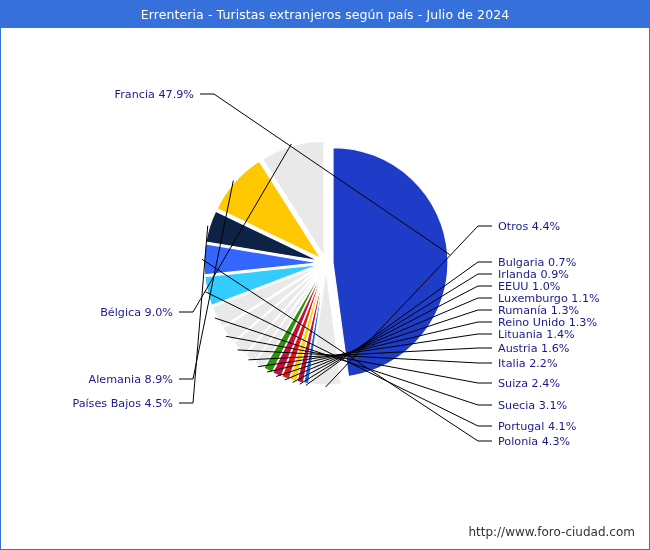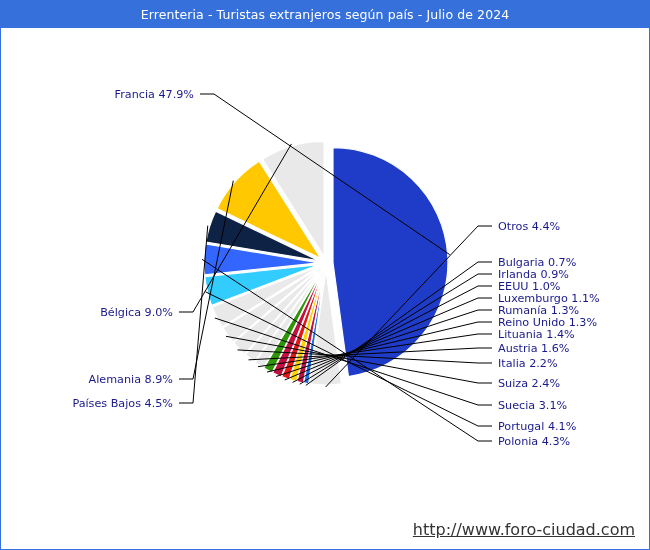--- a/index.html
+++ b/index.html
@@ -40,24 +40,23 @@
     font-size:11.2px;
     fill:#1a1a8c;
   }
   .lbl-r{text-anchor:start;}
   .lbl-l{text-anchor:end;}
   .leader{stroke:#000000;stroke-width:1;fill:none;}
   #footer{
     position:absolute;
     right:14px;bottom:10px;
     font-family:"DejaVu Sans", sans-serif;
-    font-size:16px;
+    font-size:12px;
     color:#333333;
     white-space:nowrap;
-    text-decoration:underline;
   }
 </style>
 </head>
 <body>
 
 <div id="frame">
 
   <div id="title-bar">
     <span id="title-text">Errenteria - Turistas extranjeros según país - Julio de 2024</span>
   </div>

